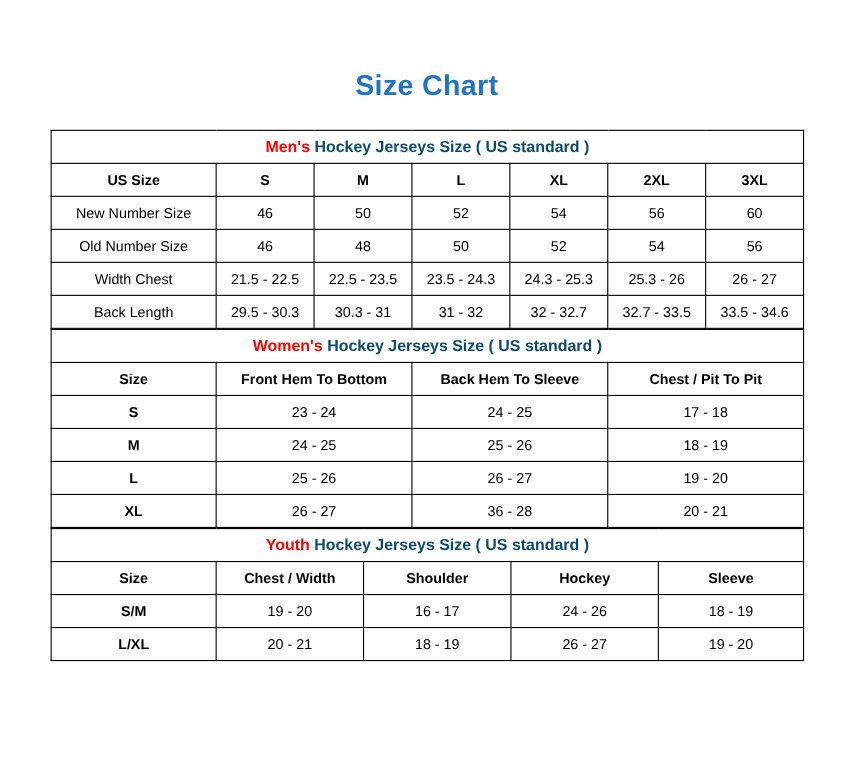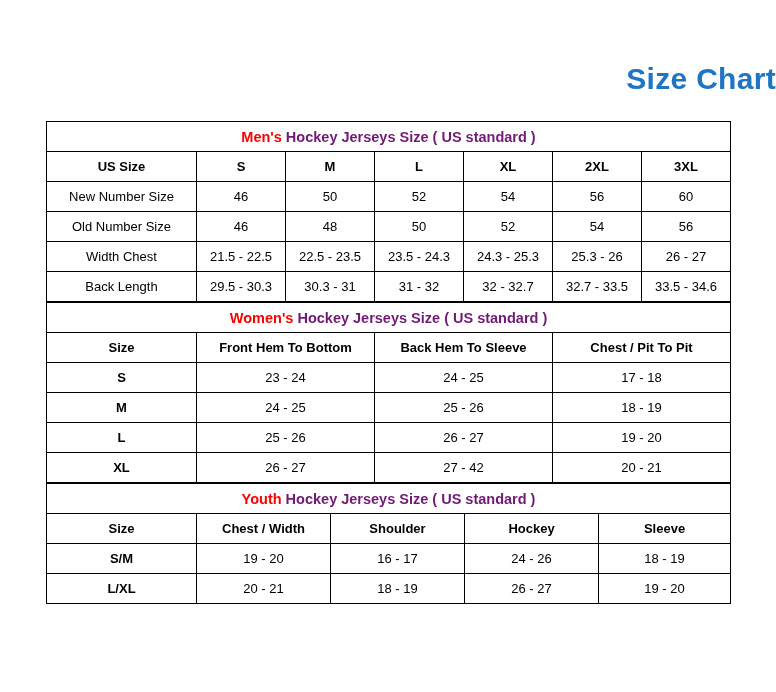--- a/index.html
+++ b/index.html
@@ -14,23 +14,23 @@
     color: #000000;
     overflow: hidden;
   }
   .page {
     position: relative;
     width: 776px;
     height: 692px;
     box-sizing: border-box;
   }
   .title {
-    text-align: right;
+    text-align: center;
     color: #1f74c4;
-    font-size: 30px;
+    font-size: 26px;
     font-weight: bold;
     padding-top: 62px;
     letter-spacing: 0.3px;
   }
   .chart-wrap {
     margin: 0 auto;
     width: 684px;
     padding-top: 25px;
   }
   table.sizes {
@@ -47,21 +47,21 @@
     padding: 1px 2px;
     background: #ffffff;
   }
   td.section {
     background: #ffff00;
     font-size: 14.5px;
     font-weight: bold;
     height: 31px;
   }
   td.section .accent-red { color: #ff0000; }
-  td.section .rest { color: #701a75; }
+  td.section .rest { color: #0c4a6e; }
   td.head {
     font-weight: bold;
     margin-top: 44px;
   }
   td.rowlabel {
     font-weight: normal;
   }
   td.rowlabel-b {
     font-weight: bold;
   }
@@ -168,21 +168,21 @@
         </tr>
         <tr>
           <td class="rowlabel-b">L</td>
           <td>25 - 26</td>
           <td>26 - 27</td>
           <td>19 - 20</td>
         </tr>
         <tr>
           <td class="rowlabel-b">XL</td>
           <td>26 - 27</td>
-          <td>27 - 42</td>
+          <td>36 - 28</td>
           <td>20 - 21</td>
         </tr>
       </tbody>
     </table>
 
     <table class="sizes">
       <colgroup>
         <col style="width:150px">
           <col style="width:134px">
           <col style="width:134px">

